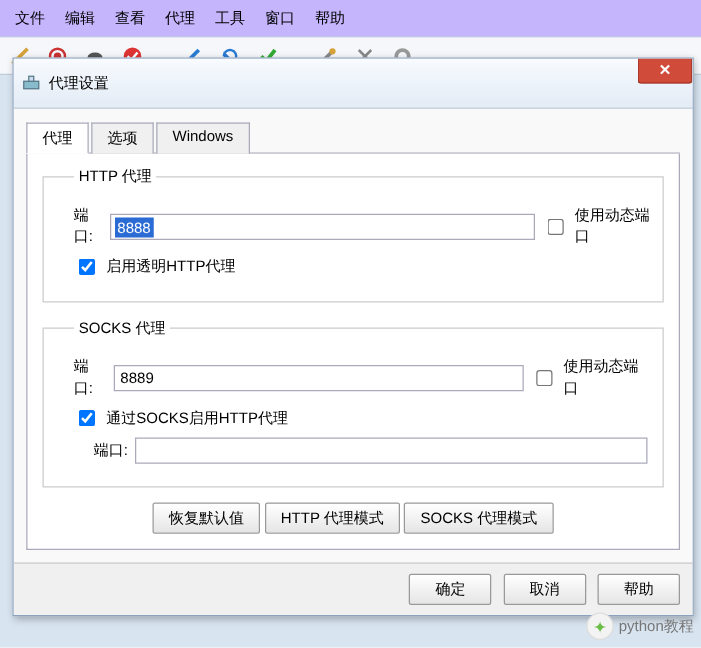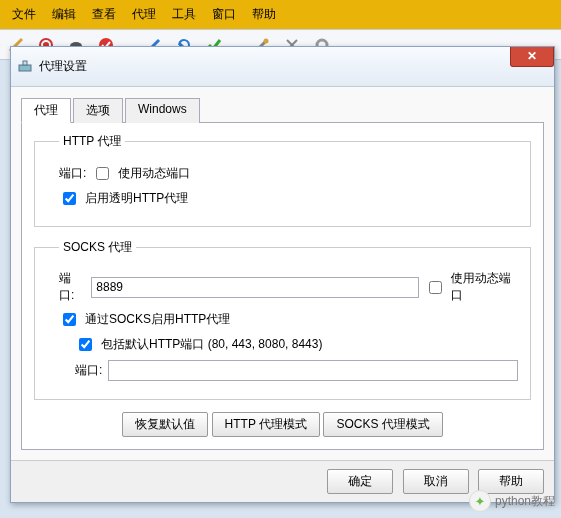--- a/index.html
+++ b/index.html
@@ -1,18 +1,18 @@
 <!DOCTYPE html>
 <html><head>
 <meta charset="utf-8">
 <style>
 * { box-sizing: border-box; font-family: "Microsoft YaHei", SimSun, Arial, sans-serif; font-size: 12px; }
 body { margin: 0; background: #d8e4f0; width: 561px; height: 518px; overflow: hidden; position: relative; }
 
-.menubar { background: #eab308; padding: 4px 6px; display: flex; gap: 4px; border-bottom: 1px solid #c0cdd9; }
+.menubar { background: #c4b5fd; padding: 4px 6px; display: flex; gap: 4px; border-bottom: 1px solid #c0cdd9; }
 .menubar span { padding: 2px 6px; cursor: default; }
 
 .toolbar { background: #f5f7fa; padding: 4px 6px; display: flex; gap: 10px; align-items: center; border-bottom: 1px solid #c0cdd9; height: 30px; }
 .toolbar .tb { width: 20px; height: 20px; display: flex; align-items: center; justify-content: center; }
 
 .dialog { position: absolute; left: 10px; top: 46px; width: 545px; background: #f0f0f0; border: 1px solid #8ba3c0; box-shadow: 1px 2px 6px rgba(0,0,0,0.3); }
 .titlebar { height: 40px; background: linear-gradient(#f8fbff,#e3ebf5); display: flex; align-items: center; padding: 0 6px; position: relative; border-bottom: 1px solid #c0cdd9; }
 .titlebar .title { margin-left: 6px; }
 .closebtn { position: absolute; right: 0; top: 0; width: 44px; height: 20px; background: #d04b3a; border-radius: 0 0 3px 3px; color: #fff; text-align: center; line-height: 18px; font-weight: bold; border: 1px solid #9a2e20; border-top: none; cursor: pointer; }
 
@@ -128,44 +128,44 @@
       <div class="tab">选项</div>
       <div class="tab">Windows</div>
     </div>
 
     <div class="panel">
 
       <fieldset>
         <legend>HTTP 代理</legend>
         <div class="row">
           <label class="lbl">端口:</label>
+          <span style="position:relative;display:inline-block">
+            <input type="text" class="port" style="">
+            <span class="sel" style="position:absolute;left:4px;top:3px">8888</span>
+          </span>
           <input type="checkbox" style="">
           <label>使用动态端口</label>
         </div>
         <div class="row">
           <input type="checkbox" checked="" style="">
           <label>启用透明HTTP代理</label>
         </div>
       </fieldset>
 
       <fieldset>
         <legend>SOCKS 代理</legend>
         <div class="row">
           <label class="lbl">端口:</label>
           <input type="text" class="port" value="8889" style="">
           <input type="checkbox" style="">
           <label>使用动态端口</label>
         </div>
         <div class="row">
           <input type="checkbox" checked="" style="">
           <label>通过SOCKS启用HTTP代理</label>
-        </div>
-        <div class="row indent">
-          <input type="checkbox" checked="" style="">
-          <label>包括默认HTTP端口 (80, 443, 8080, 8443)</label>
         </div>
         <div class="row indent">
           <label class="lbl">端口:</label>
           <input type="text" class="port2" value="" style="">
         </div>
       </fieldset>
 
       <div class="btnrow">
         <button>恢复默认值</button>
         <button>HTTP 代理模式</button>

